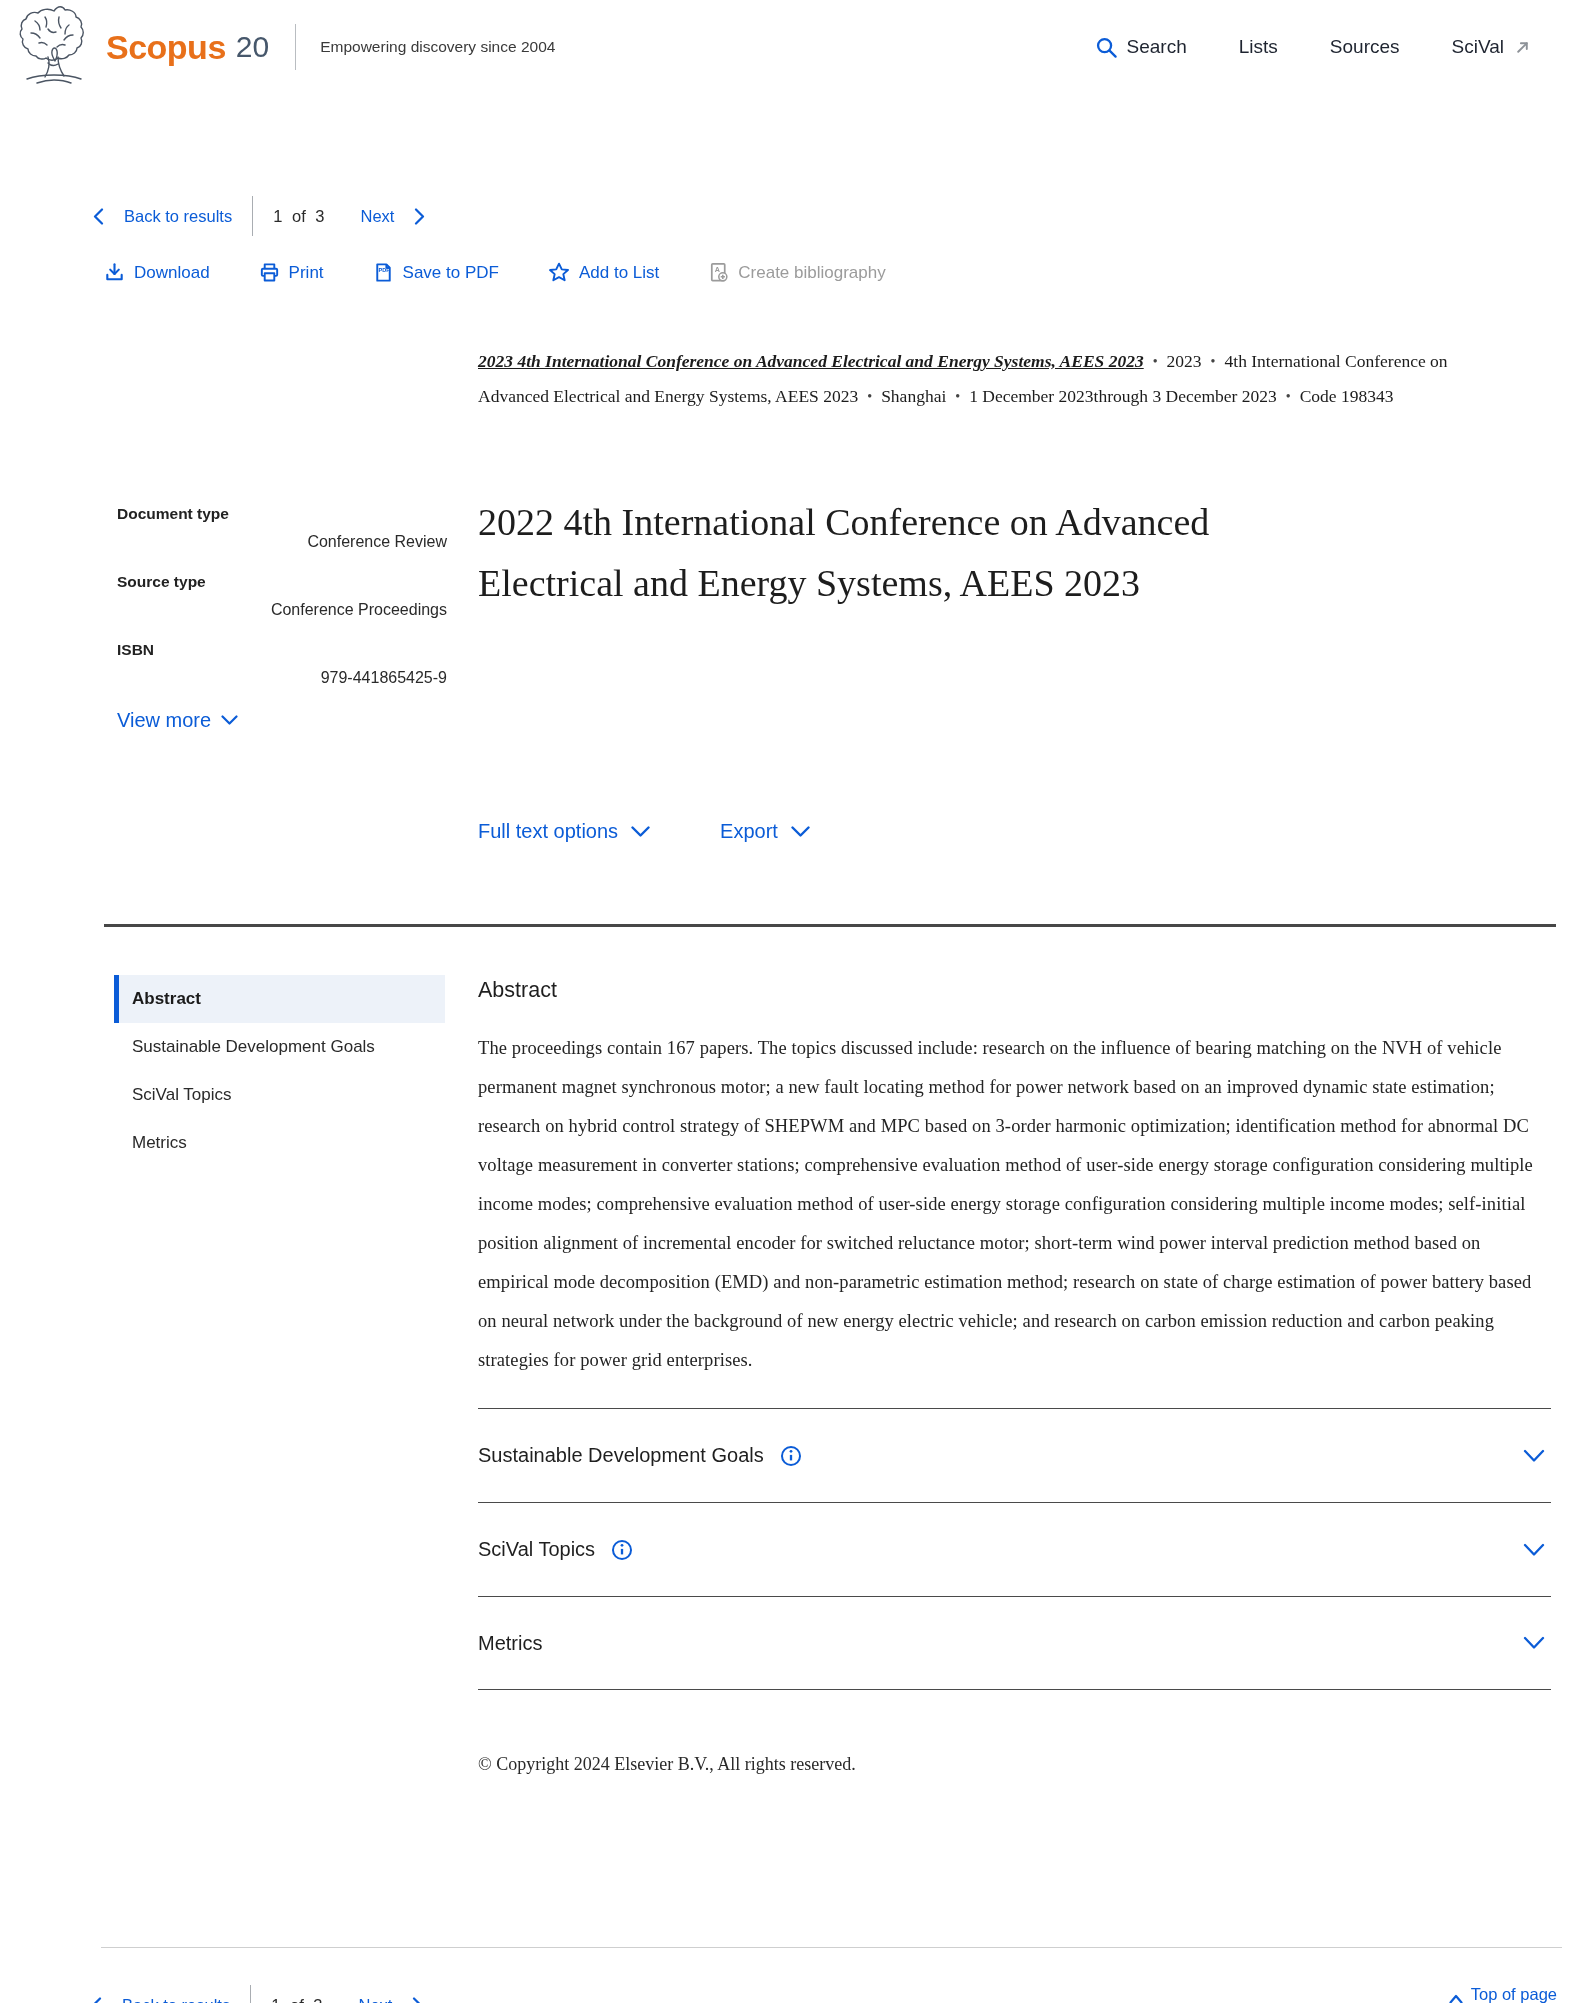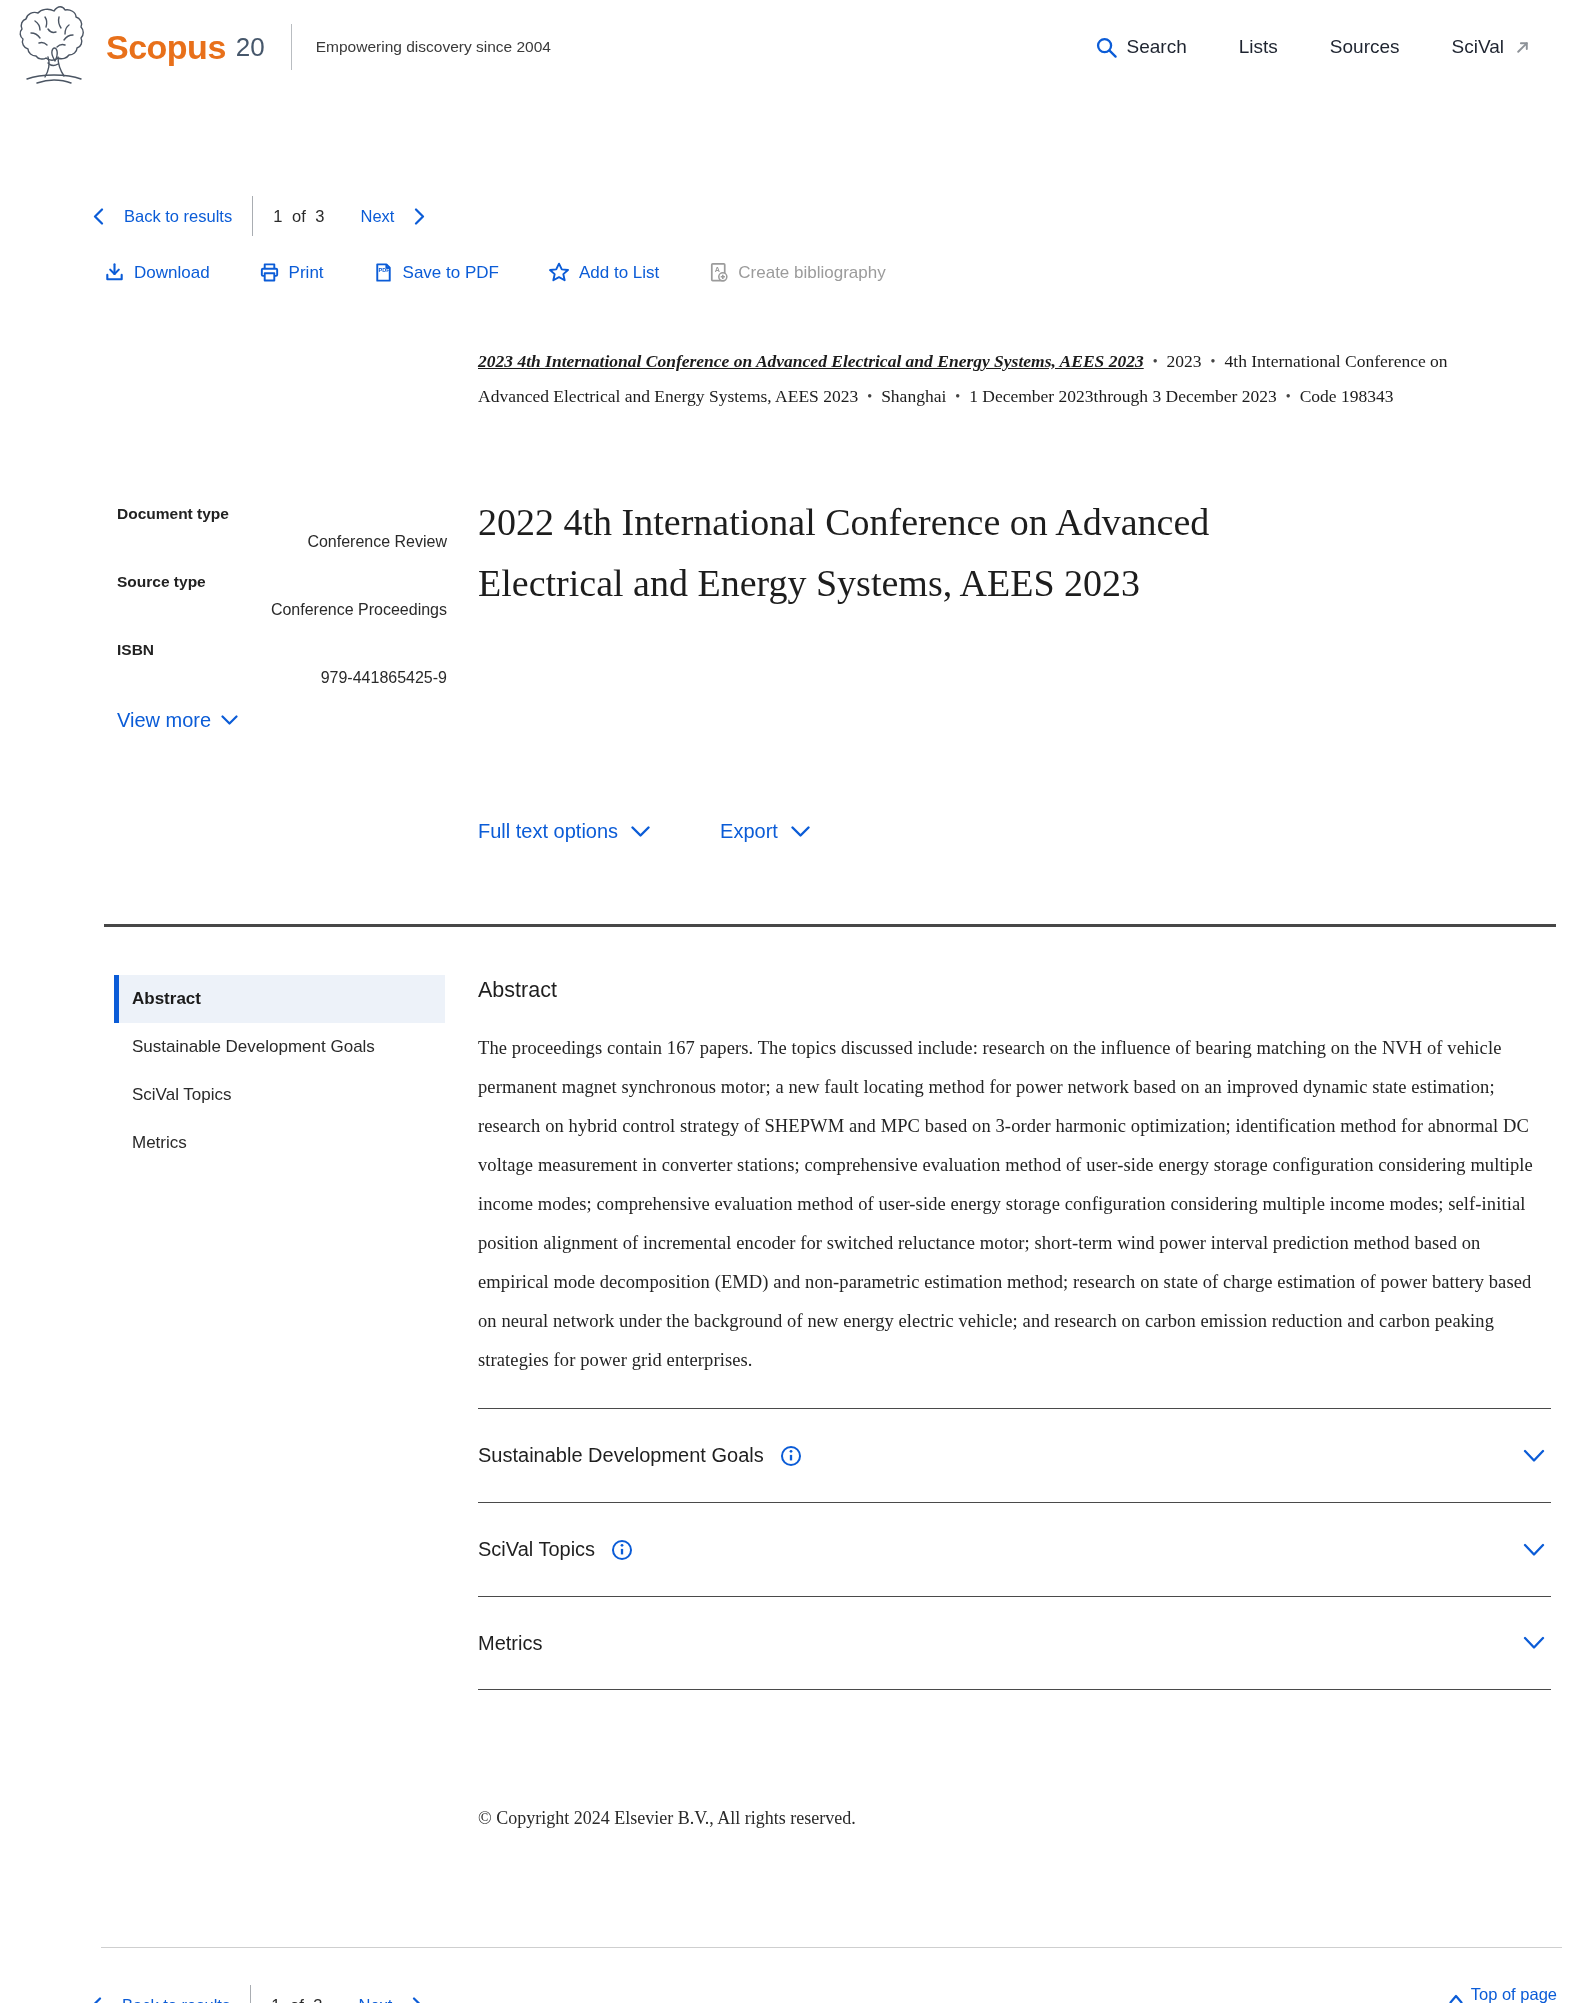--- a/index.html
+++ b/index.html
@@ -12,21 +12,21 @@
   html,body{background:#fff;}
   .page{
     position:relative;width:1585px;height:2003px;overflow:hidden;background:#fff;
     font-family:"Liberation Sans","DejaVu Sans",sans-serif;color:var(--dark);
   }
   
   .page-header{position:absolute;top:0;left:0;right:0;height:94px;display:flex;align-items:center;
     justify-content:space-between;padding:6px 55px 6px 14px;background:#fff;}
   .brand{display:flex;align-items:center;}
   .brand-name{font-size:34px;font-weight:600;color:var(--orange);margin-left:12px;letter-spacing:-0.5px;}
-  .brand-badge{font-size:26px;font-weight:500;color:#46576b;margin-left:10px;}
+  .brand-badge{font-size:30px;font-weight:500;color:#46576b;margin-left:10px;}
   .brand-vdiv{width:1px;height:46px;background:#b9bdc1;margin:0 24px 0 26px;}
   .tagline{font-size:15.5px;color:#3a3a3a;}
   .top-nav{display:flex;align-items:center;gap:52px;}
   .top-nav a{display:flex;align-items:center;gap:9px;font-size:19px;color:#1e2430;text-decoration:none;cursor:pointer;}
   .ext-arrow{margin-left:2px;}
   
   .pagination-row{position:absolute;top:196px;left:93px;display:flex;align-items:center;font-size:16.5px;}
   .pag-link{display:flex;align-items:center;gap:20px;color:var(--blue);cursor:pointer;text-decoration:none;}
   .pag-vdiv{width:1px;height:40px;background:#a9adb2;margin:0 20px;}
   .pag-pos{color:#2b2b2b;word-spacing:5px;margin-right:36px;}
@@ -59,21 +59,21 @@
   
   .main-content{position:absolute;top:978px;left:478px;width:1073px;}
   .abstract-heading{font-size:21.5px;font-weight:500;color:#1f1f1f;}
   .abstract-text{margin-top:26px;font-family:"Liberation Serif","DejaVu Serif",serif;
     font-size:18.5px;line-height:39px;color:#242424;letter-spacing:0.1px;}
   .sections{margin-top:28px;}
   .section-row{position:relative;height:94px;border-top:1.5px solid #4a4a4a;display:flex;align-items:center;gap:16px;cursor:pointer;}
   .section-row:last-child{border-bottom:1.5px solid #4a4a4a;}
   .section-label{font-size:20px;color:#1f1f1f;}
   .section-chevron{position:absolute;right:6px;top:50%;transform:translateY(-50%);}
-  .copyright{margin-top:118px;font-family:"Liberation Serif","DejaVu Serif",serif;font-size:18px;color:#2a2a2a;}
+  .copyright{margin-top:64px;font-family:"Liberation Serif","DejaVu Serif",serif;font-size:18px;color:#2a2a2a;}
   
   .page-footer{position:absolute;top:1947px;left:0;right:0;}
   .footer-divider{margin-left:101px;width:1461px;height:1px;background:#cfcfcf;}
   .footer-row{display:flex;justify-content:space-between;align-items:flex-start;padding:37px 28px 0 91px;}
   .footer-pagination{display:flex;align-items:center;font-size:16.5px;}
   .top-of-page{display:flex;align-items:flex-end;gap:8px;color:var(--blue);font-size:16.5px;cursor:pointer;text-decoration:none;}
   svg{display:block;}
 </style>
 </head>
 <body>

